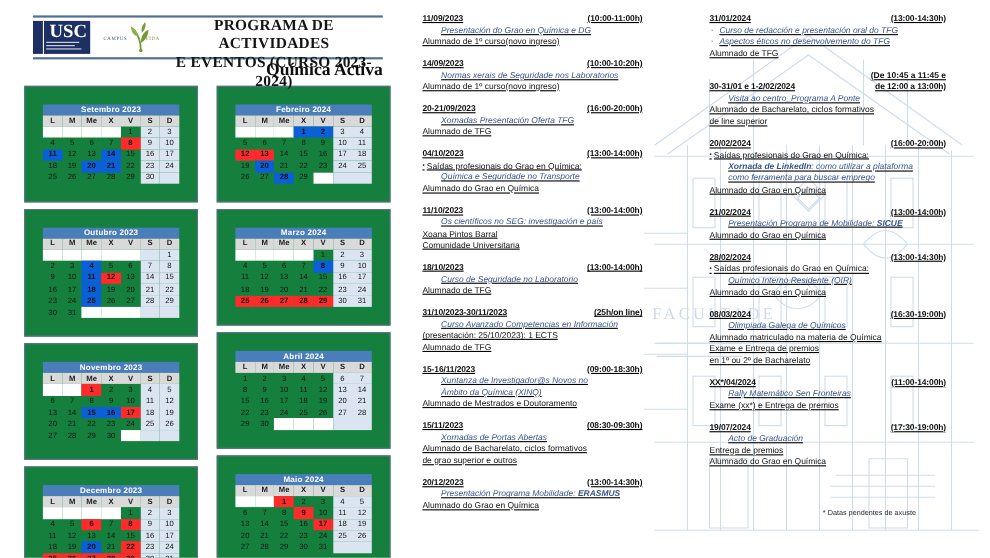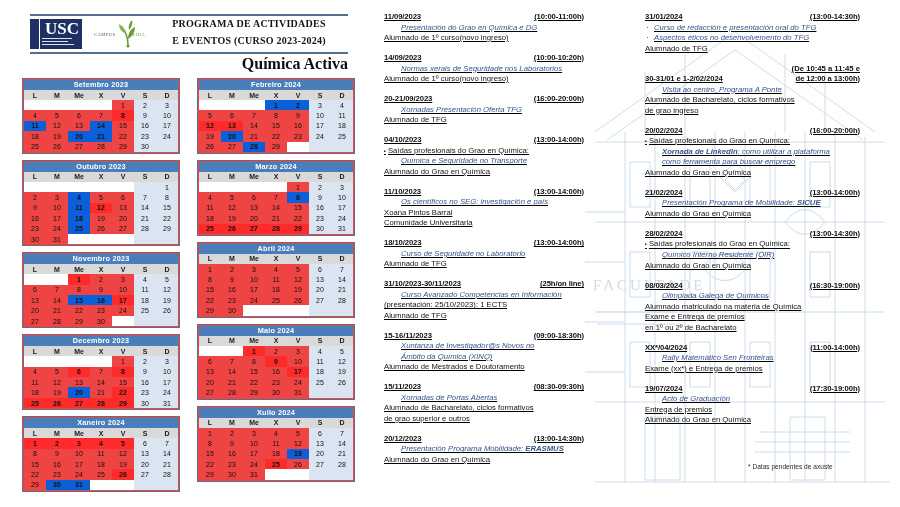--- a/index.html
+++ b/index.html
@@ -51,41 +51,41 @@
   }
   #campus-text2{
     position:absolute;left:38px;top:13px;font-size:4.4px;color:#6f8f3f;
     letter-spacing:.6px;font-family:"Liberation Serif",serif;white-space:nowrap;
   }
 
   #title-block{
     position:absolute;left:150px;top:15px;width:198px;text-align:center;z-index:4;
   }
   .title-line{
-    font-family:"Liberation Serif",serif;font-weight:bold;font-size:10px;
+    font-family:"Liberation Serif",serif;font-weight:bold;font-size:14px;
     letter-spacing:.25px;color:#141414;line-height:17px;
   }
   #subtitle{
     position:absolute;left:150px;top:55px;width:198px;text-align:right;z-index:4;
     font-family:"Liberation Serif",serif;font-weight:bold;font-size:16px;color:#0d0d0d;
   }
   #header-rule-top{position:absolute;left:30px;top:14px;width:318px;height:2px;background:#54708f;z-index:3;}
   #header-rule-bot{position:absolute;left:30px;top:52px;width:318px;height:2px;background:#54708f;z-index:3;}
 
   
   .cal-col{position:absolute;top:78px;width:158px;z-index:2;}
   #cal-col-1{left:22px;}
   #cal-col-2{left:197px;}
 
   .cal{
     border:1px solid #5f6f85;
-    background:#ef4444;
+    background:#15803d;
     margin-bottom:6px;
     box-sizing:border-box;
-    padding:1px;
+    padding:16px;
   }
   .cal-title{
     background:#4a7ebb;color:#ffffff;text-align:center;
     font-size:7.3px;font-weight:bold;line-height:10px;height:10px;
     letter-spacing:.2px;
   }
   table.cal-grid{
     border-collapse:collapse;width:100%;table-layout:fixed;
     font-size:7px;
   }
@@ -960,21 +960,21 @@
       <div class="ev-plain">Alumnado de TFG</div>
     </div>
     <div class="event">
       <div class="ev-time-2">(De 10:45 a 11:45 e</div>
       <div class="ev-head">
         <span class="dt">30-31/01 e 1-2/02/2024</span>
         <span class="tm">de 12:00 a 13:00h)</span>
       </div>
       <div class="ev-ital">Visita ao centro_Programa A Ponte</div>
       <div class="ev-plain">Alumnado de Bacharelato, ciclos formativos</div>
-      <div class="ev-plain">de grao ingreso</div>
+      <div class="ev-plain">de line superior</div>
     </div>
     <div class="event">
       <div class="ev-head">
         <span class="dt">20/02/2024</span>
         <span class="tm">(16:00-20:00h)</span>
       </div>
       <div class="ev-bullet"><span class="sq">▪</span><span>Saídas profesionais do Grao en Química:</span></div>
       <div class="ev-ital"><b>Xornada de LinkedIn</b><span>: como utilizar a plataforma</span></div>
       <div class="ev-ital">como ferramenta para buscar emprego</div>
       <div class="ev-plain">Alumnado do Grao en Química</div>

